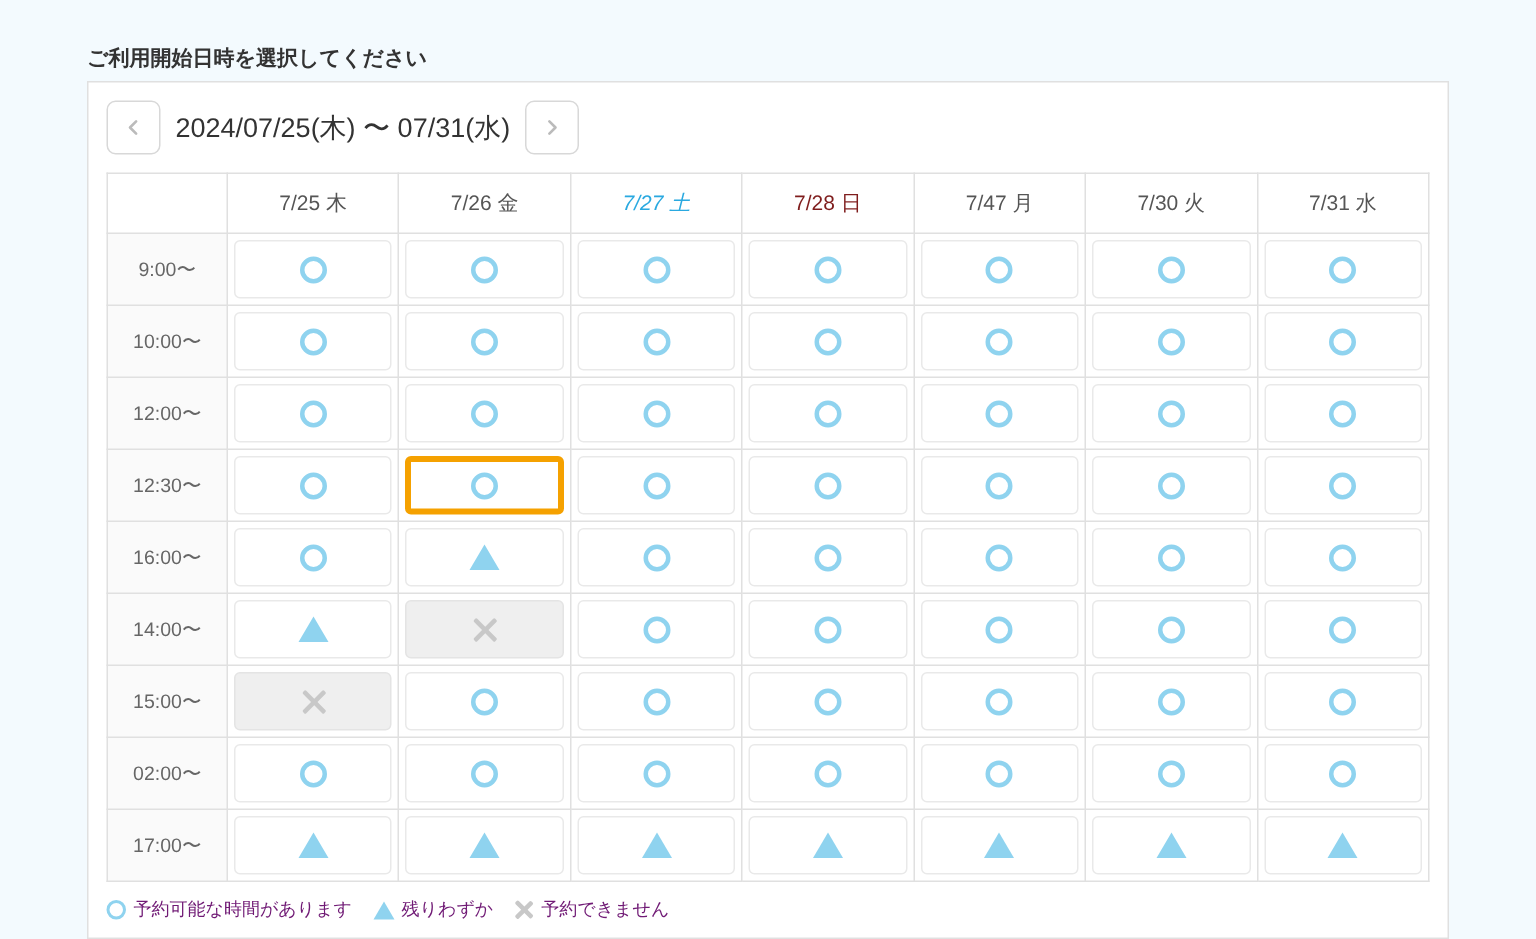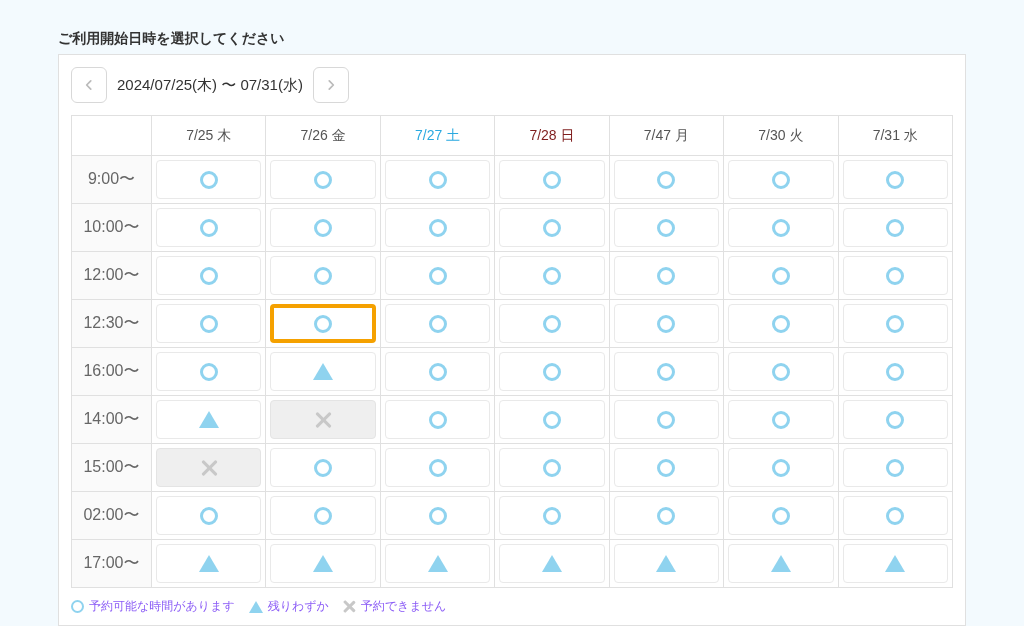--- a/index.html
+++ b/index.html
@@ -34,21 +34,21 @@
     border-radius: 6px;
     background: #fff;
     display: flex;
     align-items: center;
     justify-content: center;
     color: #bbb;
     cursor: pointer;
   }
   .nav-btn svg { width: 14px; height: 14px; }
   .date-range {
-    font-size: 15px;
+    font-size: 18px;
     color: #333;
   }
   table.schedule {
     width: 100%;
     border-collapse: collapse;
     table-layout: fixed;
   }
   table.schedule th, table.schedule td {
     border: 1px solid #e0e0e0;
     text-align: center;
@@ -57,28 +57,28 @@
   table.schedule thead th {
     height: 40px;
     color: #555;
     font-weight: normal;
     background: #fff;
     font-size: 14px;
   }
   table.schedule thead th.corner {
     background: #fff;
   }
-  table.schedule thead th.sat { color: #2aa9e0; }
+  table.schedule thead th.sat { color: #2aa9e0; font-style: italic; }
   table.schedule thead th.sun { color: #7f1d1d; }
   table.schedule tbody th.timeh {
     width: 80px;
     background: #fafafa;
     color: #666;
     font-weight: normal;
-    font-size: 16px;
+    font-size: 13px;
     height: 48px;
   }
   table.schedule thead th:first-child { width: 80px; }
   td.slot {
     padding: 4px;
     height: 48px;
     background: #fff;
   }
   .slot-inner {
     width: 100%;
@@ -124,21 +124,21 @@
     border-radius: 1px;
   }
   .mk-cross::before { transform: rotate(45deg); }
   .mk-cross::after  { transform: rotate(-45deg); }
 
   .legend {
     display: flex;
     align-items: center;
     gap: 14px;
     margin-top: 10px;
-    color: #8b5cf6;
+    color: #701a75;
     font-size: 12px;
   }
   .legend .item {
     display: flex;
     align-items: center;
     gap: 5px;
   }
   .legend .mk-circle { width: 13px; height: 13px; border-width: 2.5px; }
   .legend .mk-triangle { border-left-width: 7px; border-right-width: 7px; border-bottom-width: 12px; }
   .legend .mk-cross { width: 13px; height: 13px; }

